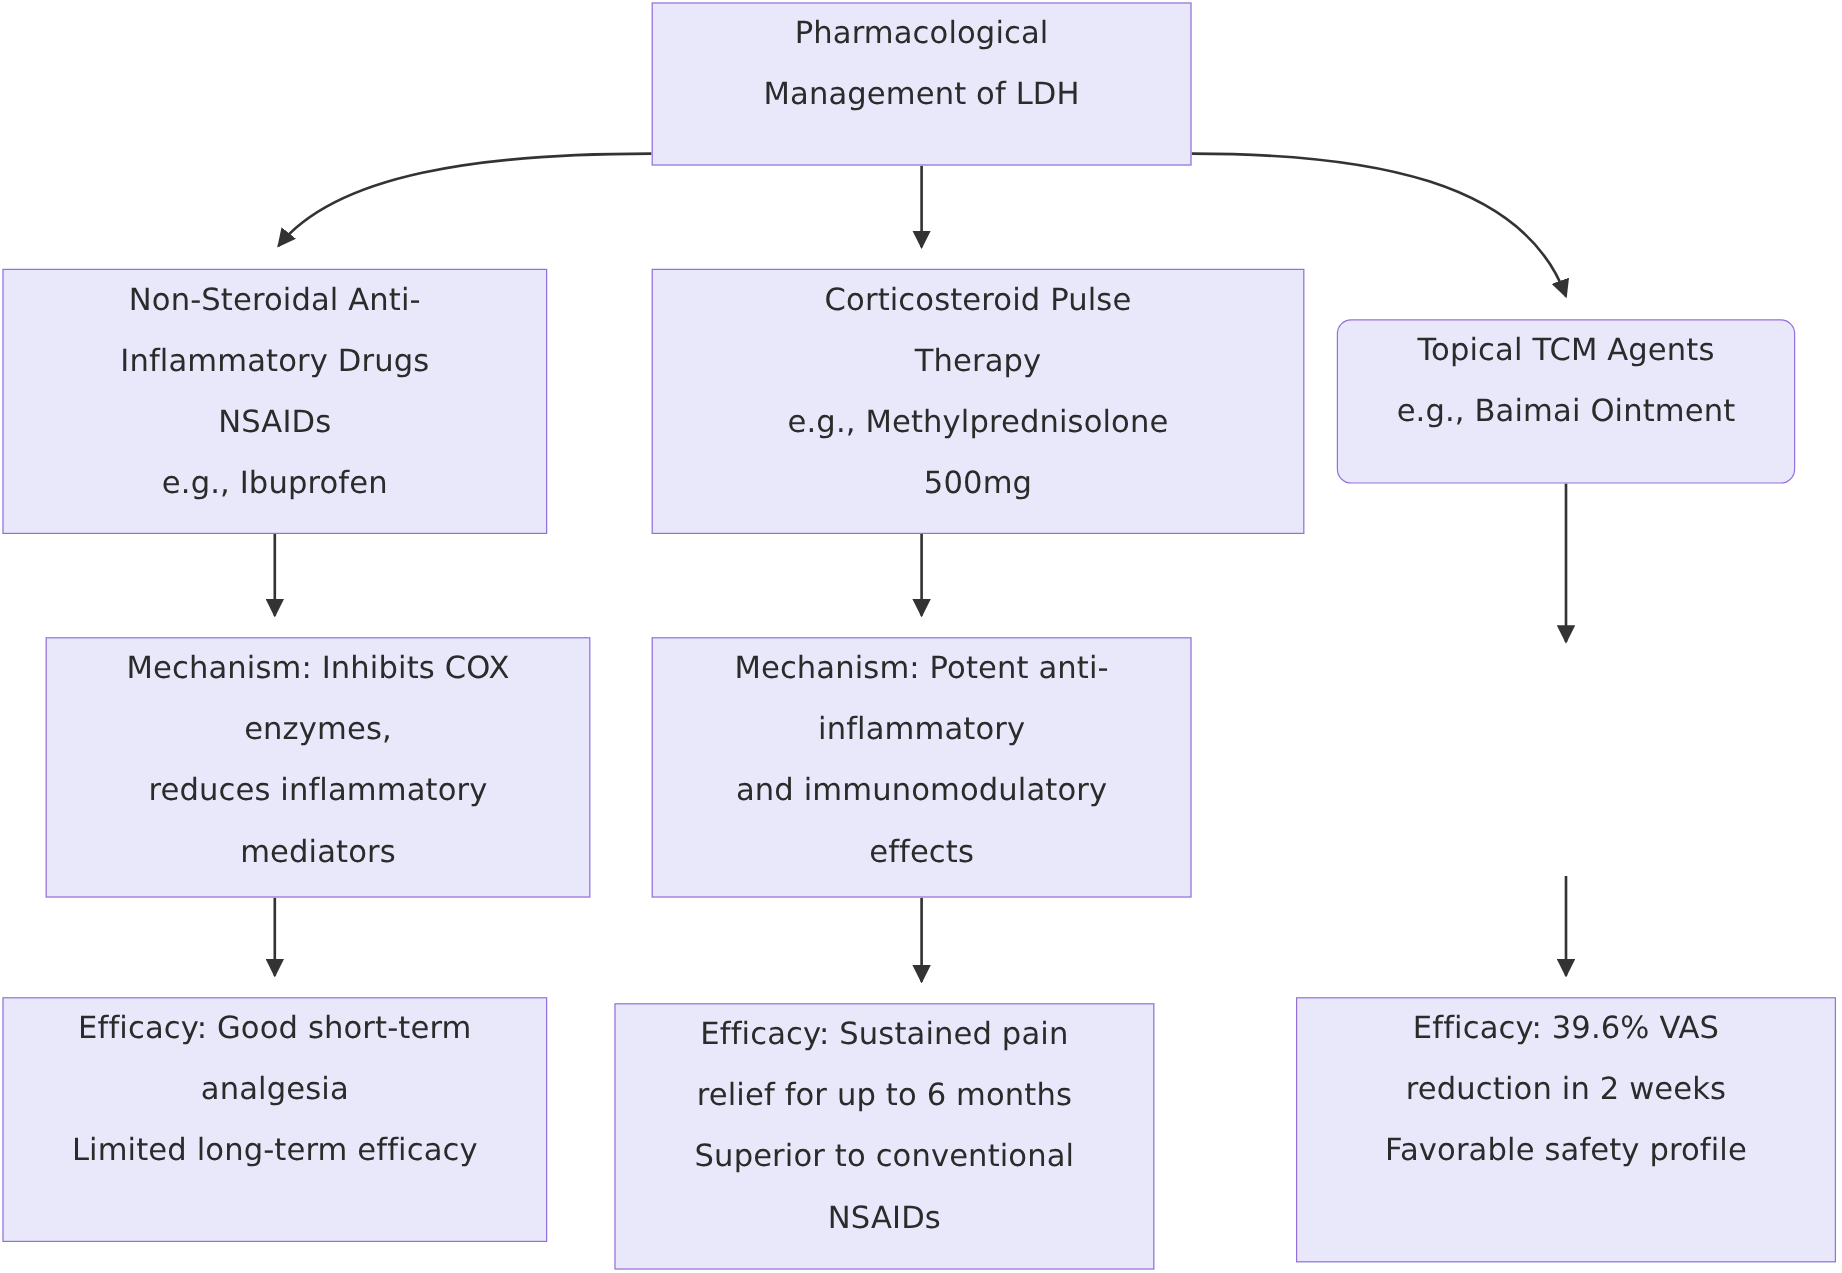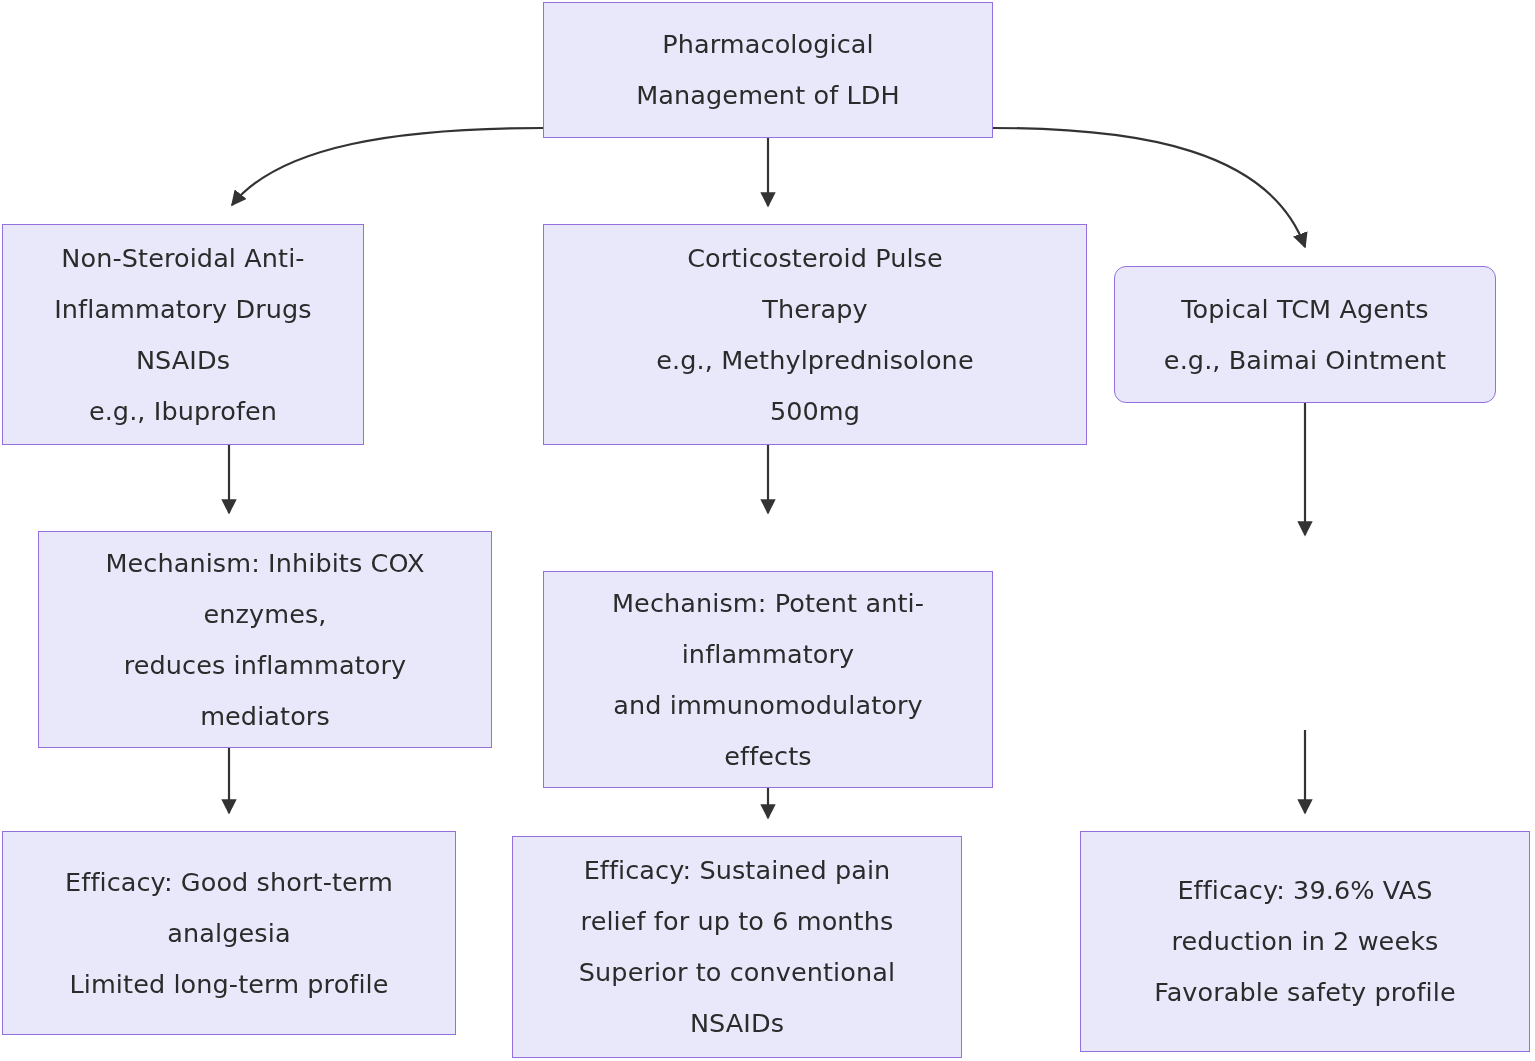--- a/index.html
+++ b/index.html
@@ -22,44 +22,44 @@
     width: 1535px;
     height: 1061px;
     pointer-events: none;
   }
   .node {
     position: absolute;
     box-sizing: border-box;
     background: #E9E8FB;
     border: 1.8px solid #9370DB;
     display: flex;
-    align-items: center;
+    align-items: flex-start;
     justify-content: center;
     z-index: 2;
   }
   .node-label {
     text-align: center;
     color: #2b2b2b;
     font-size: 25.5px;
     line-height: 51px;
     white-space: pre-line;
     letter-spacing: 0.1px;
   }
 
   
   #node-root      { left: 543px;  top: 2px;    width: 450px; height: 136px; }
 
   
-  #node-nsaids        { left: 2px;    top: 224px;  width: 362px; height: 221px; }
+  #node-nsaids        { left: 2px;    top: 224px;  width: 454px; height: 221px; }
   #node-nsaids-mech   { left: 2px;    top: 531px;  width: 454px; height: 217px; margin-left: 36px; }
   #node-nsaids-eff    { left: 2px;    top: 831px;  width: 454px; height: 204px; }
 
   
   #node-cortico       { left: 543px;  top: 224px;  width: 544px; height: 221px; }
-  #node-cortico-mech  { left: 543px;  top: 531px;  width: 450px; height: 217px; margin-top: 40px; }
+  #node-cortico-mech  { left: 543px;  top: 531px;  width: 450px; height: 217px; }
   #node-cortico-eff   { left: 512px;  top: 836px;  width: 450px; height: 222px; }
 
   
   #node-tcm           { left: 1114px; top: 266px;  width: 382px; height: 137px; border-radius: 12px; }
   #node-tcm-mech      { left: 1080px; top: 553px;  width: 450px; height: 177px; }
   #node-tcm-eff       { left: 1080px; top: 831px;  width: 450px; height: 221px; }
 </style>
 </head>
 <body>
 
@@ -103,21 +103,21 @@
   <div class="node" id="node-nsaids-mech">
     <div class="node-label">Mechanism: Inhibits COX
 enzymes,
 reduces inflammatory
 mediators</div>
   </div>
 
   <div class="node" id="node-nsaids-eff">
     <div class="node-label">Efficacy: Good short-term
 analgesia
-Limited long-term profile</div>
+Limited long-term efficacy</div>
   </div>
 
   <div class="node" id="node-cortico">
     <div class="node-label">Corticosteroid Pulse
 Therapy
 e.g., Methylprednisolone
 500mg</div>
   </div>
 
   <div class="node" id="node-cortico-mech">

